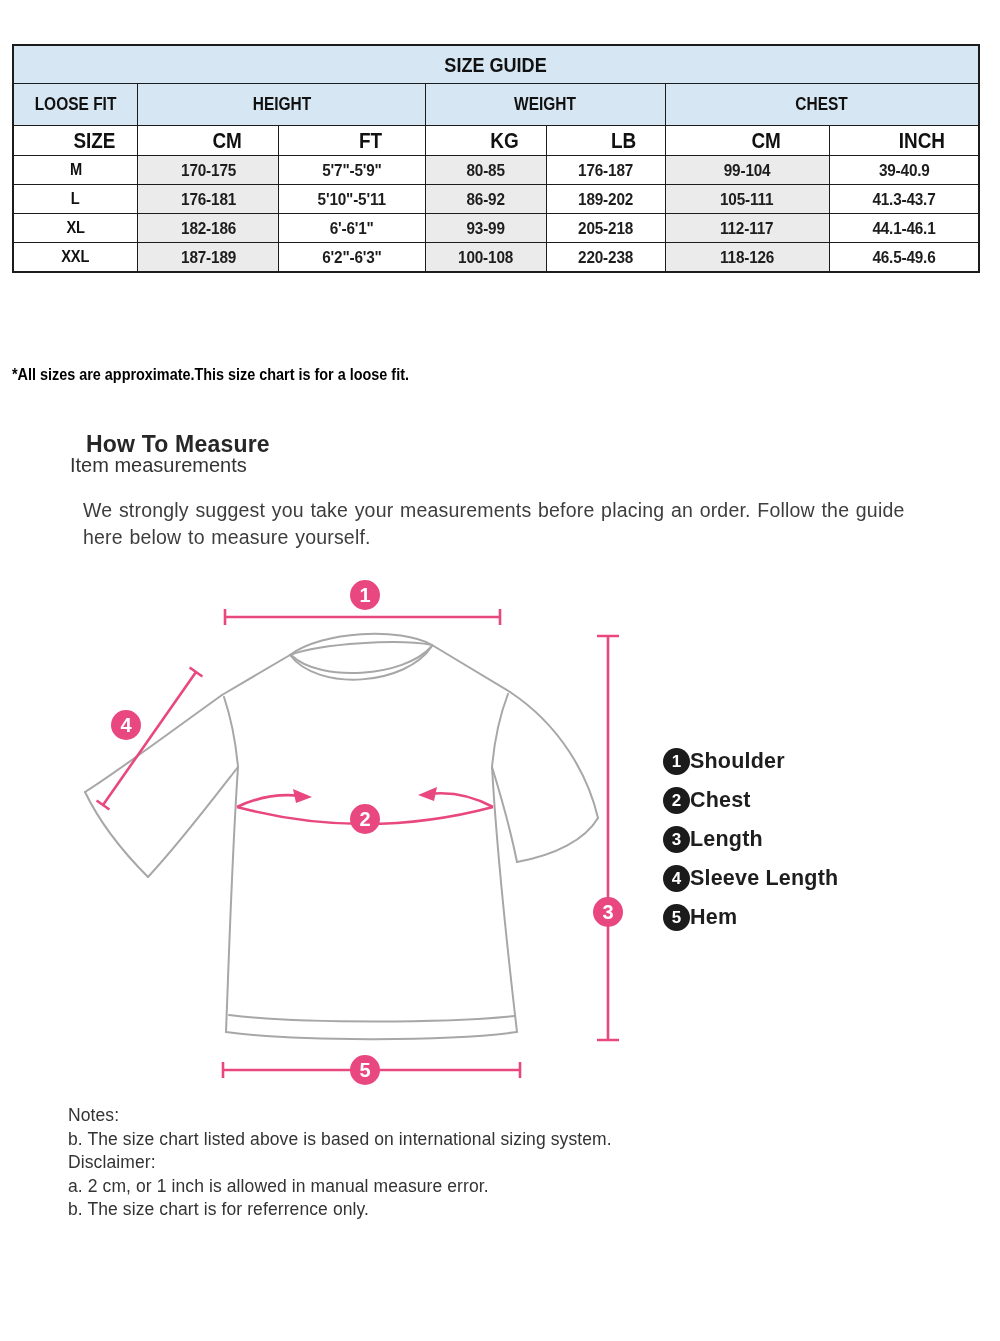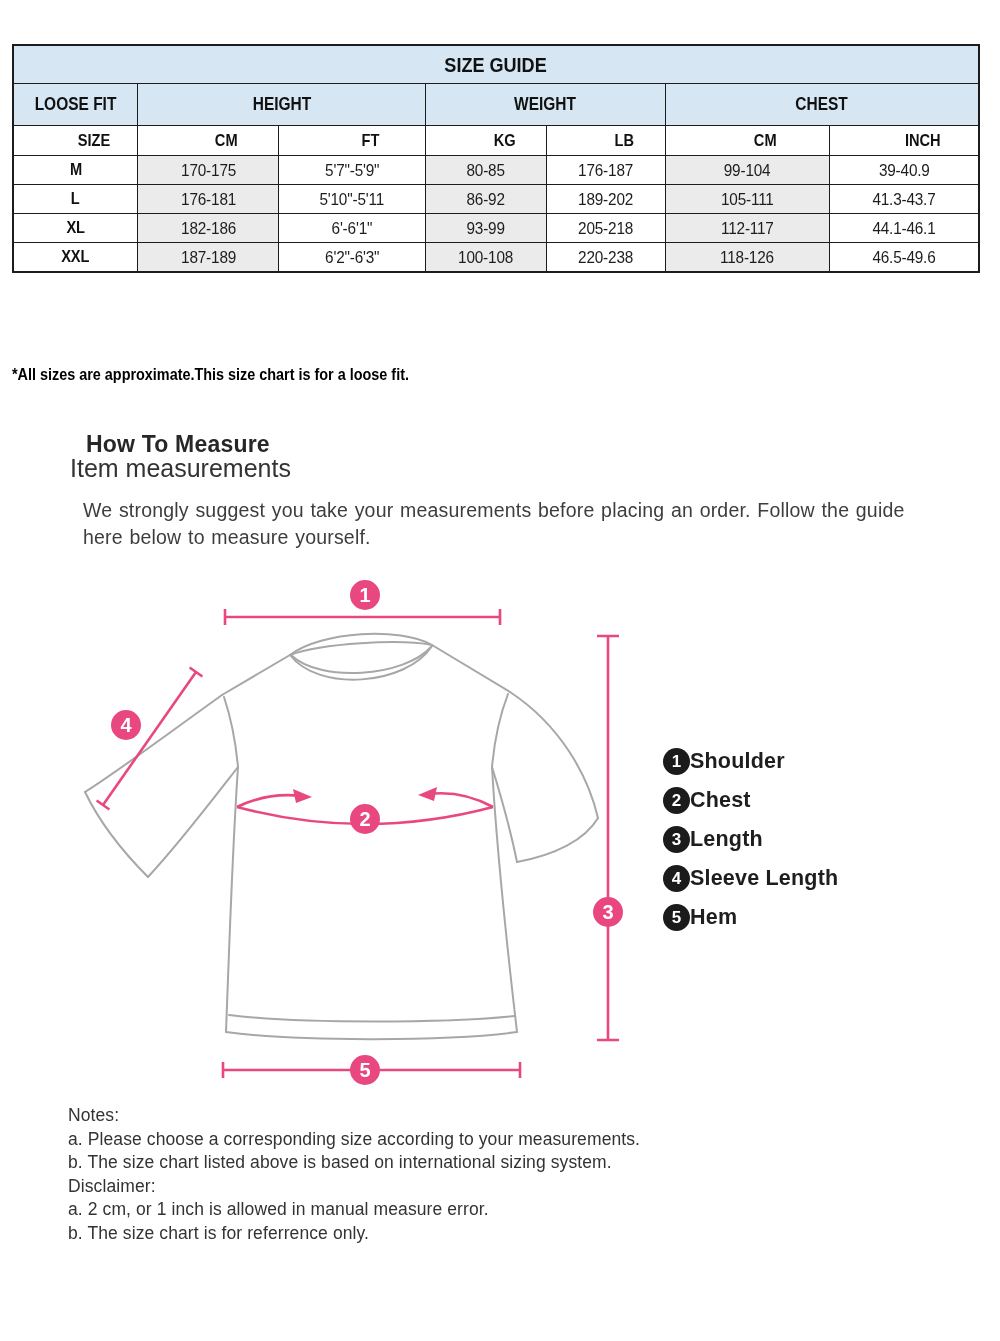--- a/index.html
+++ b/index.html
@@ -12,33 +12,33 @@
   }
   html,body{margin:0;padding:0;background:#fff;}
   body{width:1000px;height:1341px;position:relative;font-family:"Liberation Sans",sans-serif;overflow:hidden;}
   .page{position:absolute;inset:0;background:#fff;}
 
   
   .size-table{position:absolute;left:12px;top:44px;width:968px;border-collapse:collapse;table-layout:fixed;border:2px solid var(--border);}
   .size-table th,.size-table td{border:1px solid var(--border);text-align:center;vertical-align:middle;padding:0;color:#111;}
   .row-title th{height:37px;background:var(--header-blue);font-size:21px;font-weight:700;}
   .row-group th{height:41px;background:var(--header-blue);font-size:18px;font-weight:700;}
-  .row-sub th{height:29px;font-size:17px;font-weight:700;background:#fff;padding-left:37px;}
-  .size-table tbody td{height:28px;font-size:16.5px;font-weight:400;letter-spacing:-0.2px;color:#1d1d1d;}
+  .row-sub th{height:29px;font-size:22px;font-weight:700;background:#fff;padding-left:37px;}
+  .size-table tbody td{height:28px;font-size:16.5px;font-weight:700;letter-spacing:-0.2px;color:#1d1d1d;}
   .size-table tbody td.size-col{font-weight:700;font-size:17px;color:#111;}
   .shade{background:var(--cell-gray);}
   .cond{display:inline-block;transform:scaleX(.86);transform-origin:center;white-space:nowrap;}
   .condn{display:inline-block;transform:scaleX(.93);transform-origin:center;white-space:nowrap;}
 
   
   .footnote{position:absolute;left:12px;top:366px;font-size:16px;font-weight:700;color:#000;transform-origin:left center;transform:scaleX(.9);white-space:nowrap;}
 
   
   .htm-heading{position:absolute;left:70px;top:415px;margin:16px;font-size:23px;font-weight:600;color:#272727;letter-spacing:.2px;}
-  .htm-sub{position:absolute;left:70px;top:454px;font-size:25px;color:#333;}
+  .htm-sub{position:absolute;left:70px;top:454px;font-size:20px;color:#333;}
   .htm-body{position:absolute;left:70px;top:484px;margin:13px;width:860px;font-size:19.5px;line-height:27px;color:#3d3d3d;letter-spacing:.2px;word-spacing:1px;}
 
   
   .diagram-svg{position:absolute;left:60px;top:555px;}
   .outline{fill:none;stroke:var(--outline);stroke-width:2;stroke-linecap:round;stroke-linejoin:round;}
   .pink-line{fill:none;stroke:var(--accent);stroke-width:2.6;}
   .pink-fill{fill:var(--accent);stroke:none;}
   .marker-text{fill:#fff;font:700 20px "Liberation Sans",sans-serif;text-anchor:middle;}
 
   
@@ -214,20 +214,19 @@
         <span class="legend-label">Sleeve Length</span>
       </div>
       <div class="legend-row">
         <span class="legend-badge">5</span>
         <span class="legend-label">Hem</span>
       </div>
     </div>
 
   <div class="notes">
       <div class="note-line">Notes:</div>
-      <div class="note-line">a. Please choose a corresponding size according to your measurements.</div>
       <div class="note-line">b. The size chart listed above is based on international sizing system.</div>
       <div class="note-line">Disclaimer:</div>
       <div class="note-line">a. 2 cm, or 1 inch is allowed in manual measure error.</div>
       <div class="note-line">b. The size chart is for referrence only.</div>
     </div>
 
 </div>
 
 </body></html>

